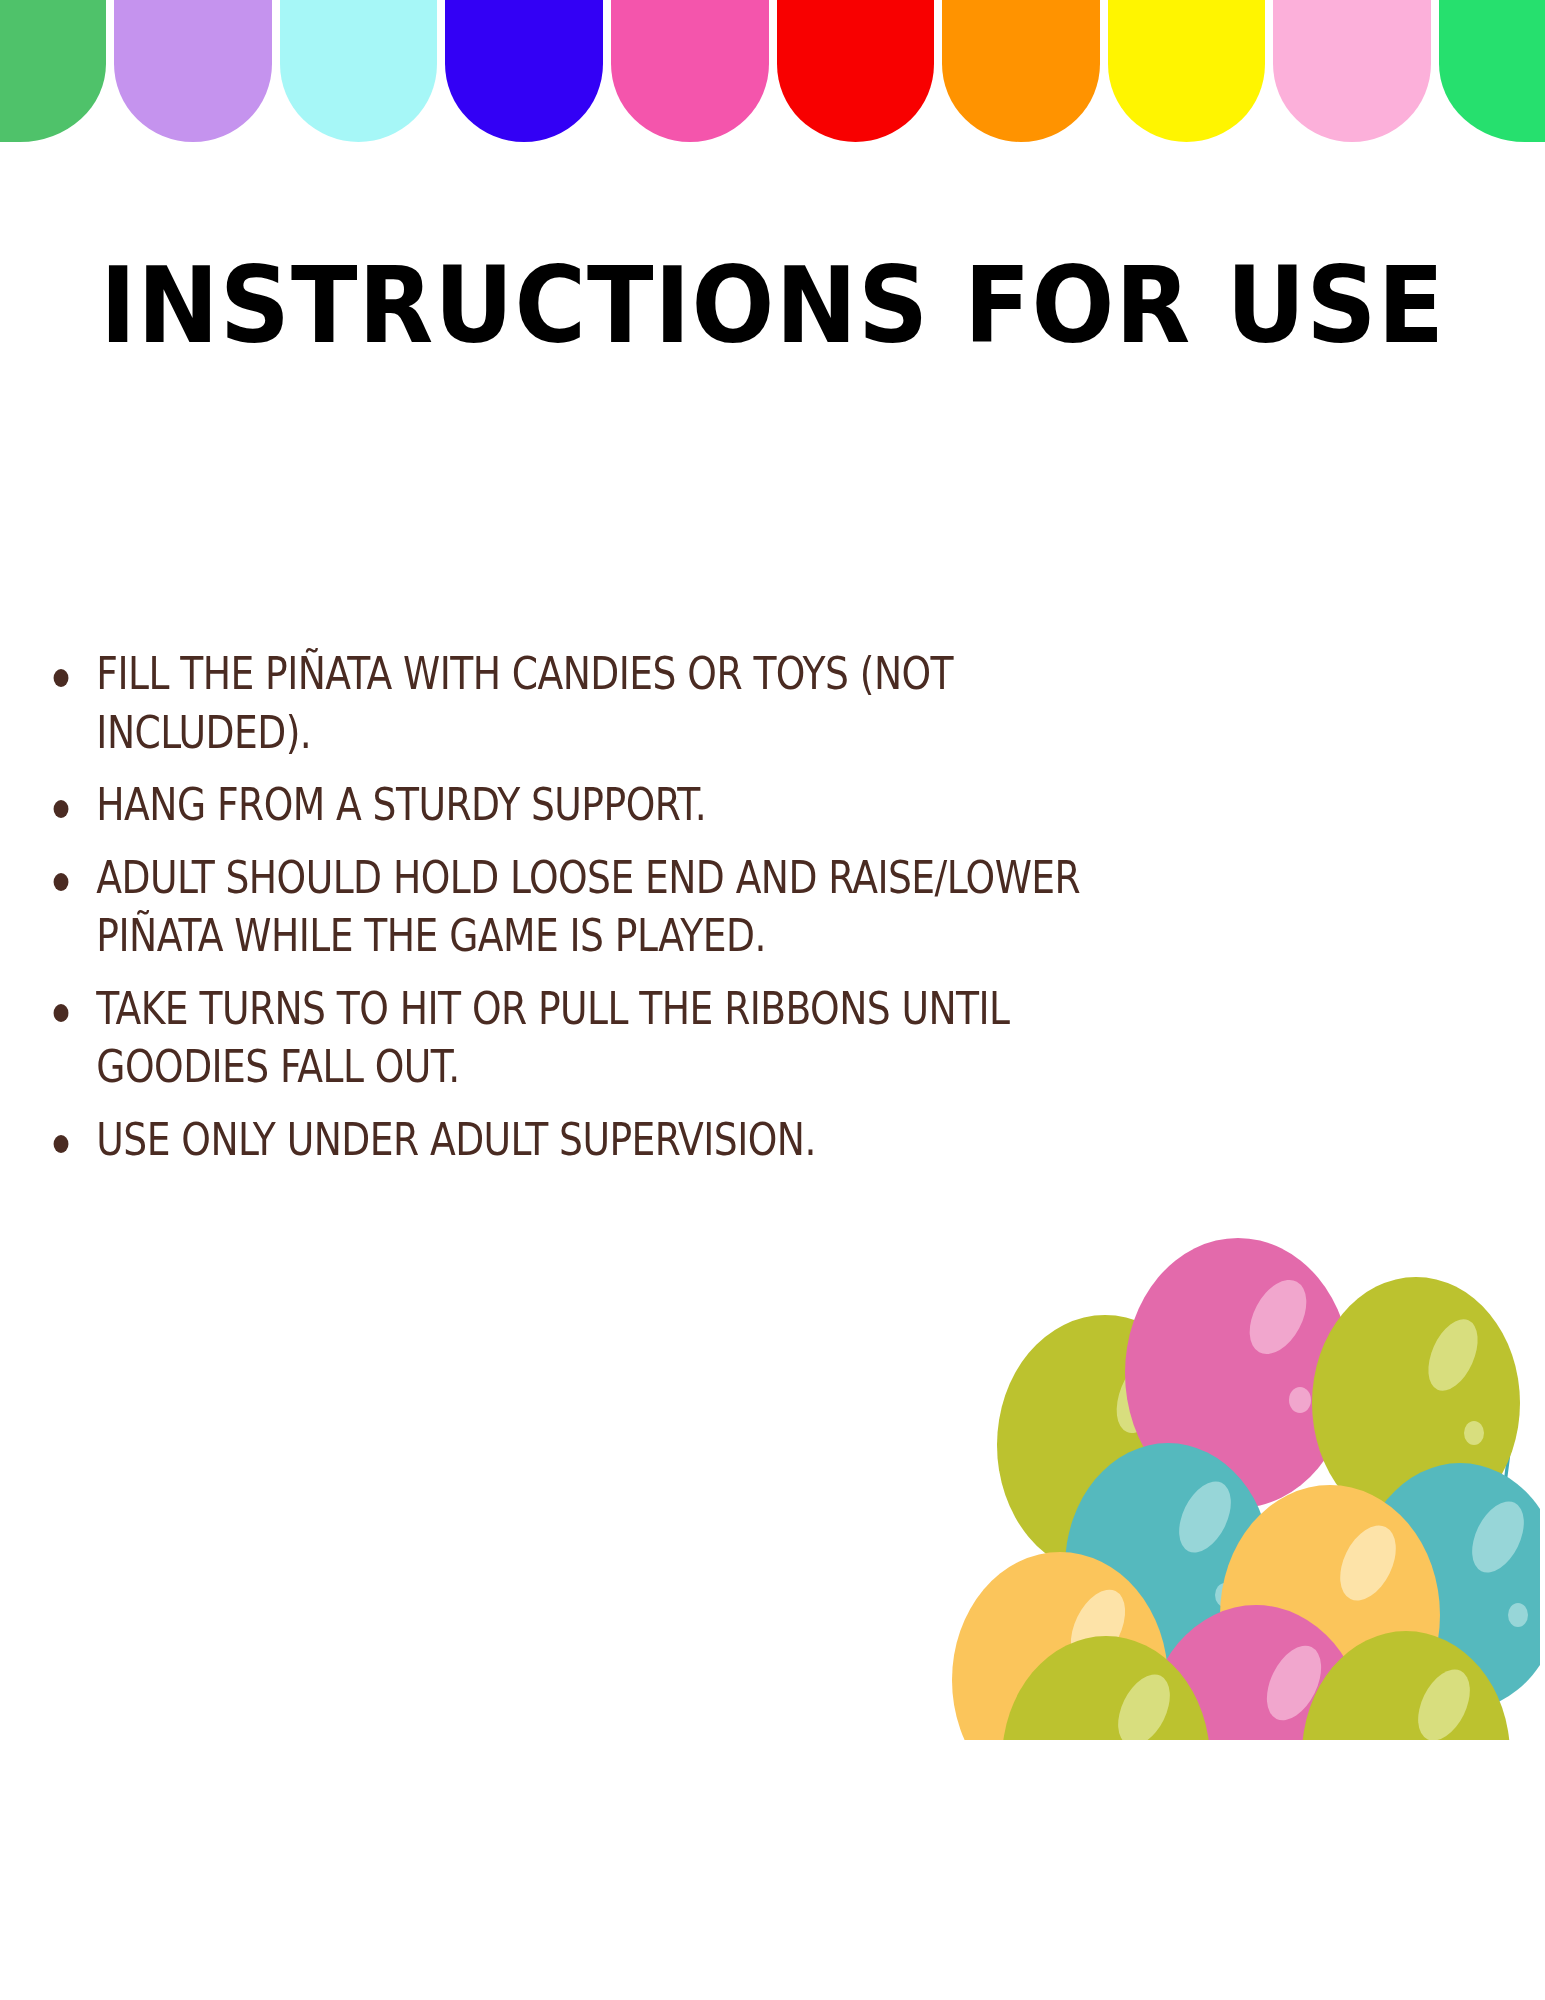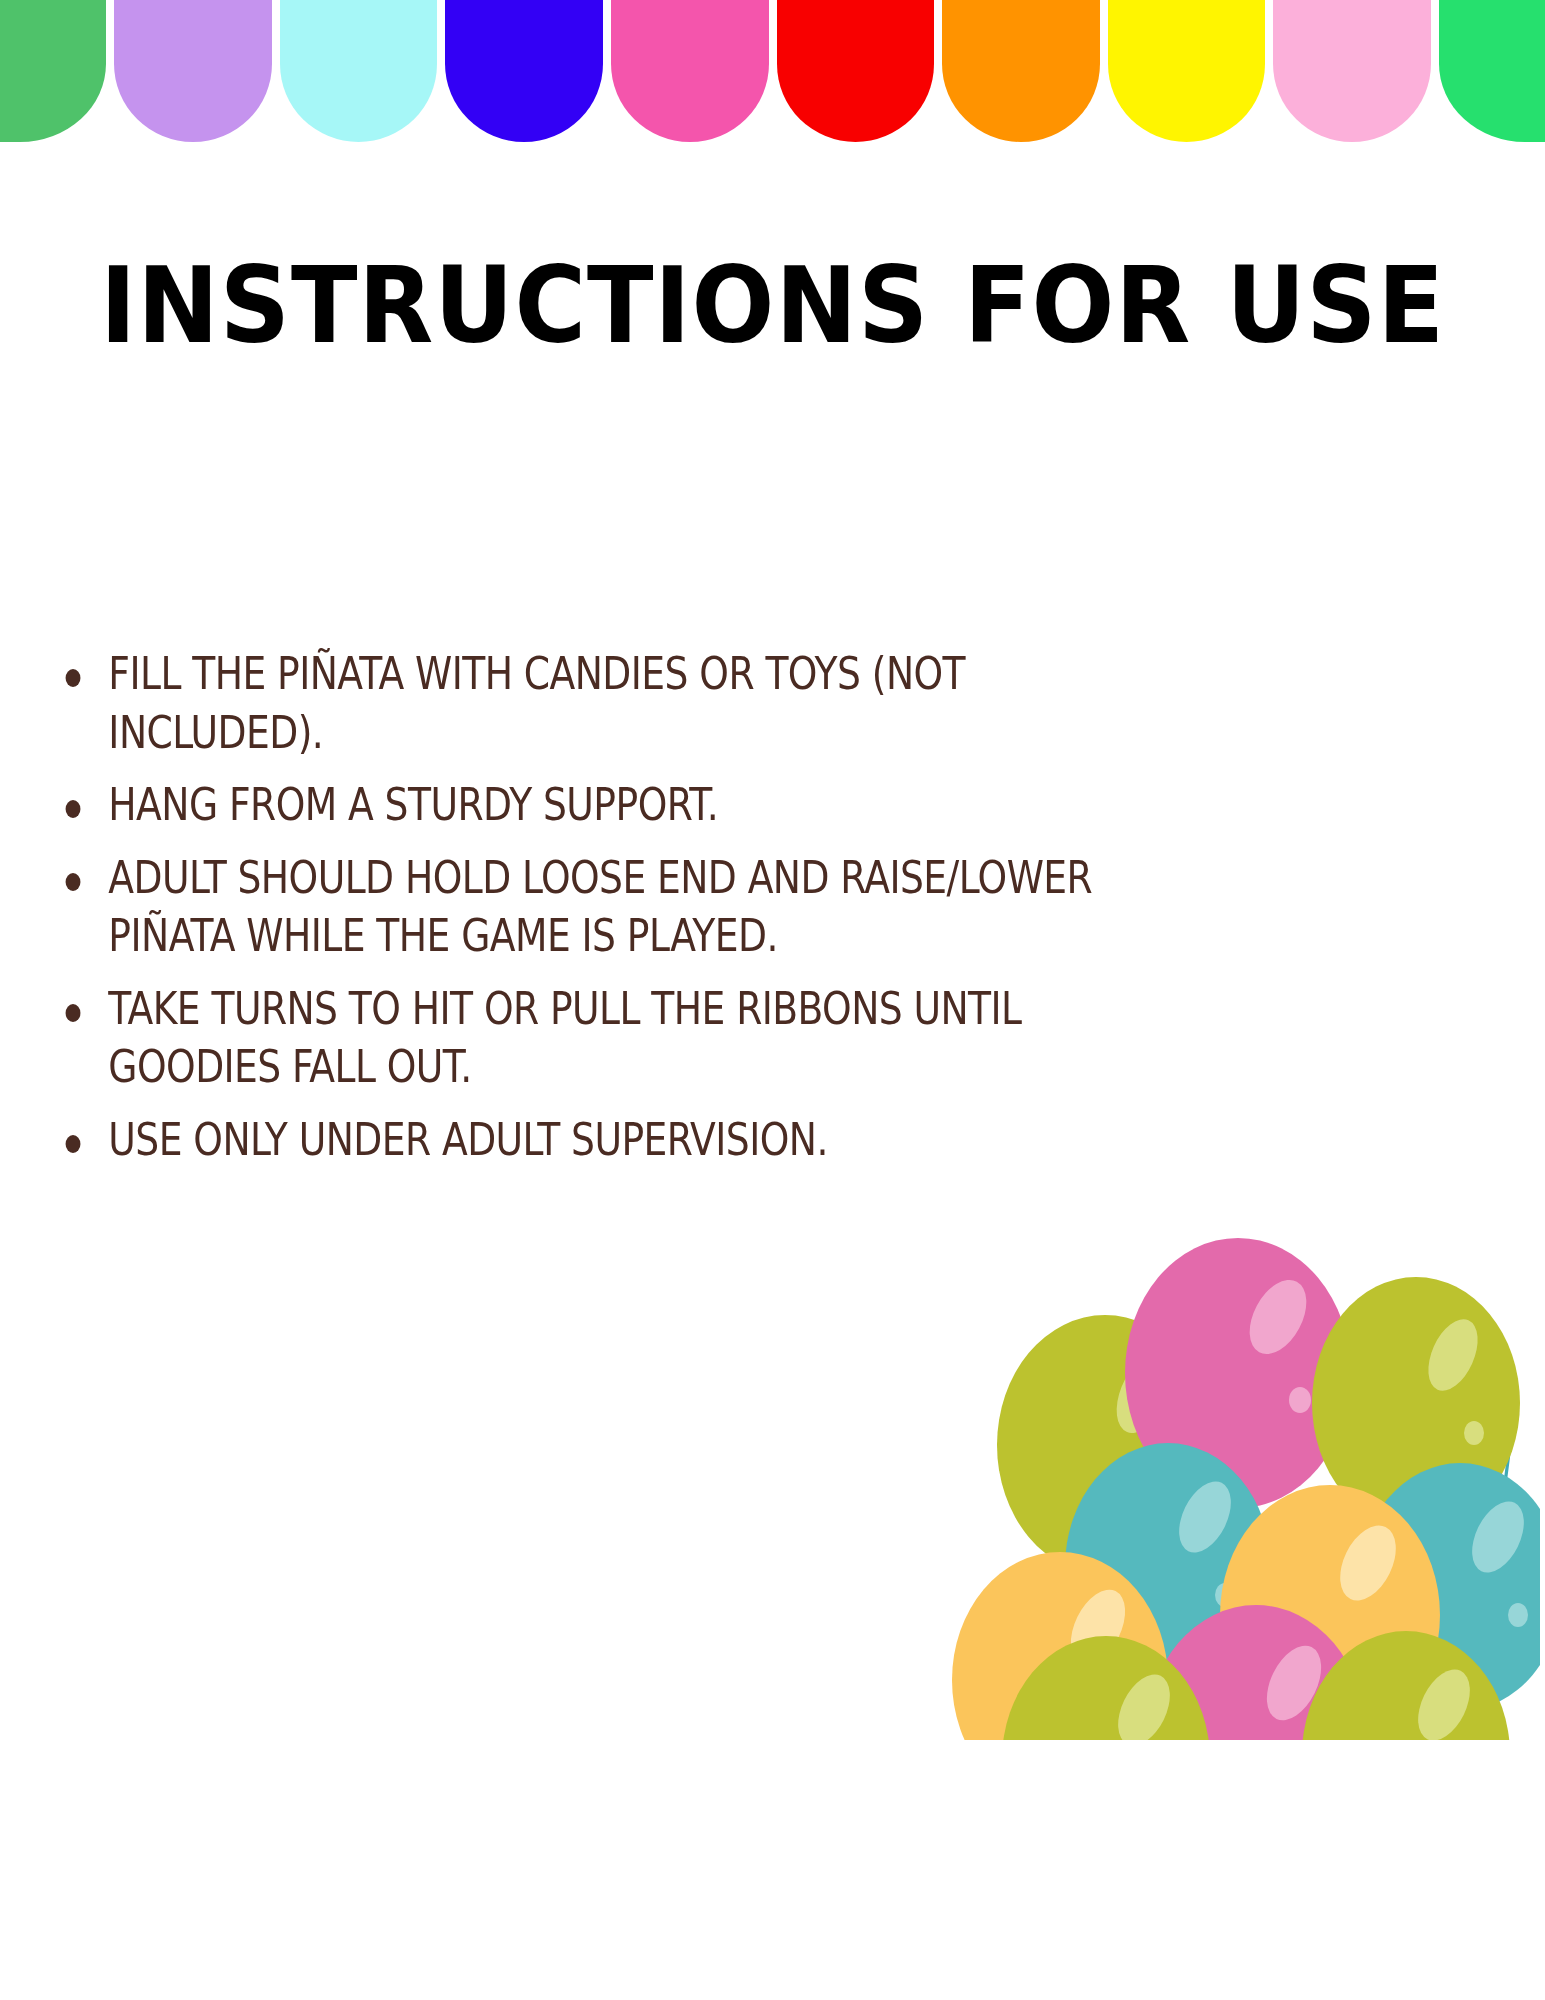--- a/index.html
+++ b/index.html
@@ -61,21 +61,21 @@
     letter-spacing: 1px;
     line-height: 1.05;
     color: #000000;
     transform: scaleX(0.92);
     white-space: nowrap;
   }
 
   
   #instruction-list {
     position: absolute;
-    left: 60px;
+    left: 48px;
     top: 645px;
     width: 1180px;
     list-style: none;
     margin: 0;
     padding: 0;
   }
   #instruction-list li {
     position: relative;
     padding-left: 52px;
     margin-bottom: 14px;

